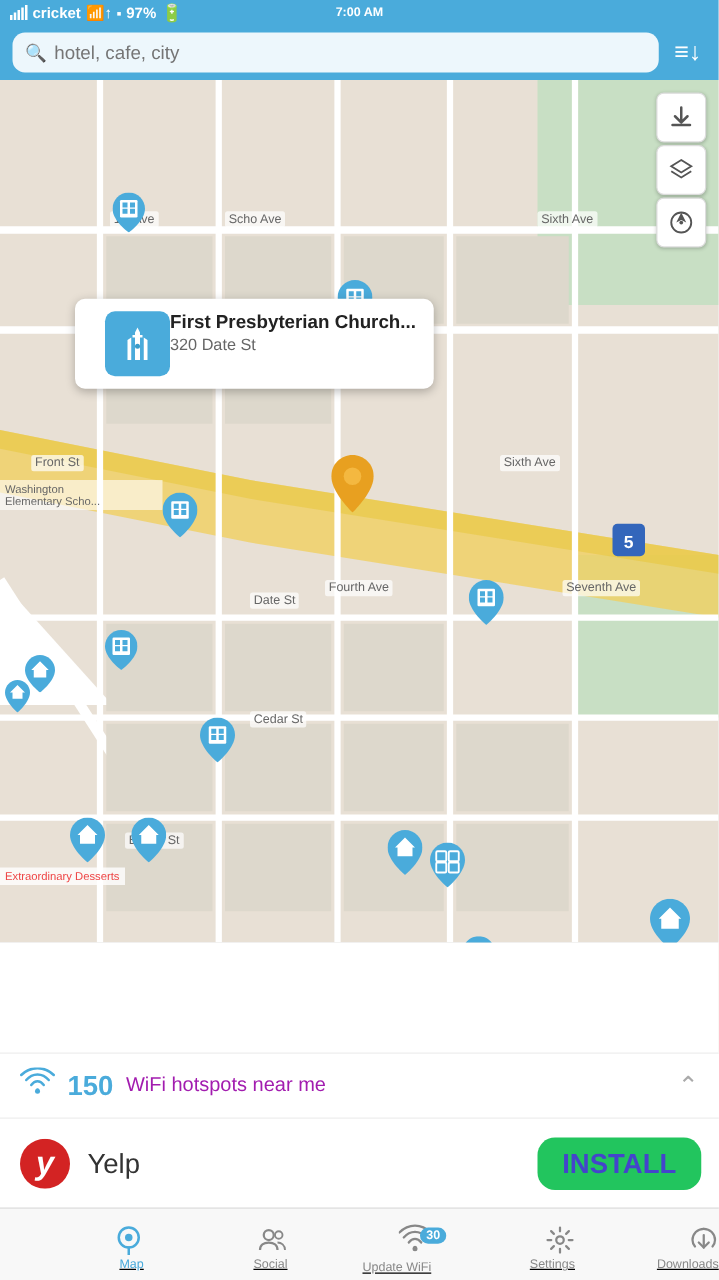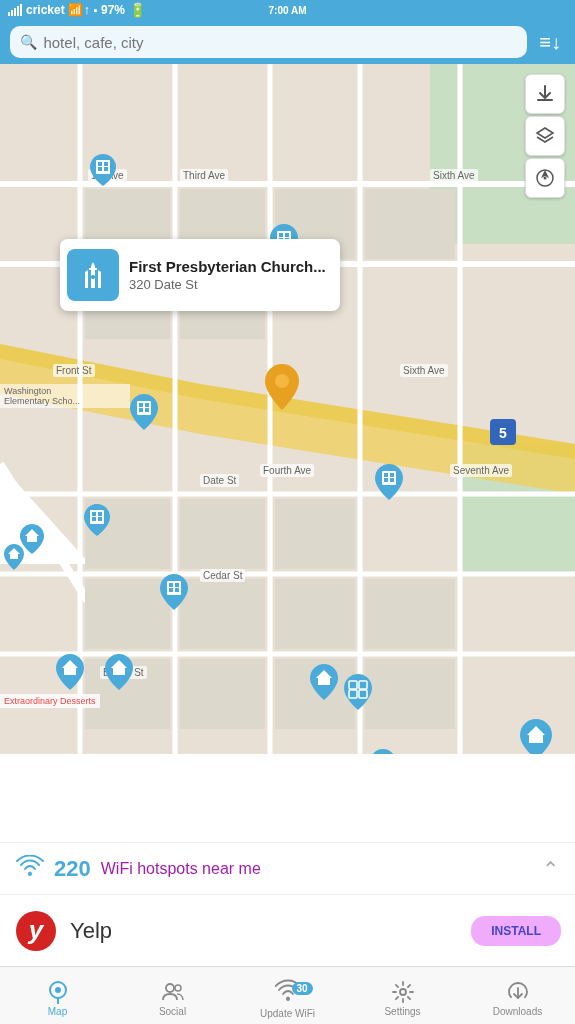--- a/index.html
+++ b/index.html
@@ -104,23 +104,22 @@
 
     
     .poi-popup {
       position: absolute;
       top: 175px;
       left: 60px;
       background: white;
       border-radius: 8px;
       box-shadow: 0 2px 8px rgba(0,0,0,0.25);
       display: flex;
-      align-items: center;
-      padding: 10px 14px 10px 7px;
-      gap: 10px;
+      align-items: flex-start;
+      padding: 10px 14px 10px 24px;
       z-index: 10;
       max-width: 290px;
     }
     .poi-icon-box {
       width: 52px;
       height: 52px;
       background: #4AABDB;
       border-radius: 8px;
       display: flex;
       align-items: center;
@@ -168,53 +167,54 @@
     }
     .yelp-logo {
       width: 44px;
       height: 44px;
       display: flex;
       align-items: center;
       justify-content: center;
     }
     .yelp-text { font-size: 22px; font-weight: 400; color: #333; flex: 1; }
     .install-btn {
-      background: #f0abfc;
+      background: #22c55e;
       color: #4444cc;
       border: none;
       border-radius: 14px;
       padding: 8px 20px;
-      font-size: 12px;
+      font-size: 22px;
       font-weight: 600;
       cursor: pointer;
     }
 
     
     .tab-bar {
       position: absolute;
       bottom: 0;
       left: 0;
       right: 0;
       height: 58px;
       background: #f8f8f8;
       border-top: 1px solid #ddd;
       display: flex;
       align-items: center;
     }
     .tab-item {
       flex: 1;
       display: flex;
       flex-direction: column;
-      align-items: center;
+      align-items: flex-end;
       justify-content: center;
       gap: 2px;
       cursor: pointer;
       position: relative;
       height: 100%;
       padding-top: 6px;
+      text-decoration: underline;
     }
     .tab-label { font-size: 10px; color: #888; }
     .tab-label.active { color: #4AABDB; }
     .badge {
       position: absolute;
       top: 4px;
       left: 50%;
       margin-left: 4px;
       background: #4AABDB;
       color: white;
@@ -317,26 +317,26 @@
     <rect x="180" y="515" width="85" height="70" fill="#ddd8cc"></rect>
     <rect x="85" y="595" width="85" height="70" fill="#ddd8cc"></rect>
     <rect x="275" y="515" width="80" height="70" fill="#ddd8cc"></rect>
     <rect x="365" y="515" width="90" height="70" fill="#ddd8cc"></rect>
     <rect x="275" y="595" width="80" height="70" fill="#ddd8cc"></rect>
     <rect x="365" y="595" width="90" height="70" fill="#ddd8cc"></rect>
     <rect x="180" y="595" width="85" height="70" fill="#ddd8cc"></rect>
   </svg>
 
   <div class="street-label" style="top:105px; left:88px;">1st Ave</div>
-  <div class="street-label" style="top:105px; left:180px;">Third Ave</div>
+  <div class="street-label" style="top:105px; left:180px;">Scho Ave</div>
   <div class="street-label" style="top:105px; left:430px;">Sixth Ave</div>
   <div class="street-label" style="top:410px; left:200px;">Date St</div>
   <div class="street-label" style="top:505px; left:200px;">Cedar St</div>
   <div class="street-label" style="top:602px; left:100px;">Beech St</div>
-  <div class="street-label" style="top:300px; left:25px;margin-left:28px;">Front St</div>
+  <div class="street-label" style="top:300px; left:25px;">Front St</div>
   <div class="street-label" style="top:400px; left:450px;">Seventh Ave</div>
   <div class="street-label" style="top:400px; left:260px;">Fourth Ave</div>
   <div class="street-label" style="top:300px; left:400px;">Sixth Ave</div>
 
   <div style="position:absolute; top:320px; left:0; font-size:9px; color:#666; background:rgba(255,255,255,0.6); padding:2px 4px; width:130px;">Washington<br>Elementary Scho...</div>
   <div style="position:absolute; top:630px; left:0; font-size:9px; color:#e44; background:rgba(255,255,255,0.8); padding:2px 4px;">Extraordinary Desserts</div>
 
   <div class="poi-popup">
     <div class="poi-icon-box">
       <svg viewBox="0 0 30 30" xmlns="http://www.w3.org/2000/svg">
@@ -510,21 +510,21 @@
   <div class="wifi-count-bar">
     <span class="wifi-icon-large">
       <svg width="28" height="22" viewBox="0 0 28 22" xmlns="http://www.w3.org/2000/svg">
         <path d="M14 18 L14 18" stroke="#4AABDB" stroke-width="3" stroke-linecap="round"></path>
         <path d="M9 14 C10.5 12 12 11 14 11 C16 11 17.5 12 19 14" stroke="#4AABDB" stroke-width="2" fill="none" stroke-linecap="round"></path>
         <path d="M5 10 C7.5 7 10.5 5.5 14 5.5 C17.5 5.5 20.5 7 23 10" stroke="#4AABDB" stroke-width="2" fill="none" stroke-linecap="round"></path>
         <path d="M1 6 C4.5 2.5 8.8 0.5 14 0.5 C19.2 0.5 23.5 2.5 27 6" stroke="#4AABDB" stroke-width="2" fill="none" stroke-linecap="round"></path>
         <circle cx="14" cy="19" r="2" fill="#4AABDB"></circle>
       </svg>
     </span>
-    <span class="wifi-count-num">220</span>
+    <span class="wifi-count-num">150</span>
     <span class="wifi-count-label">WiFi hotspots near me</span>
     <span class="chevron-up">⌃</span>
   </div>
 
   <div class="ad-banner">
     <div class="yelp-logo">
       <svg width="40" height="40" viewBox="0 0 40 40" xmlns="http://www.w3.org/2000/svg">
         <circle cx="20" cy="20" r="20" fill="#d32323"></circle>
         <text x="20" y="28" text-anchor="middle" fill="white" font-size="26" font-weight="bold" font-style="italic">y</text>
       </svg>

